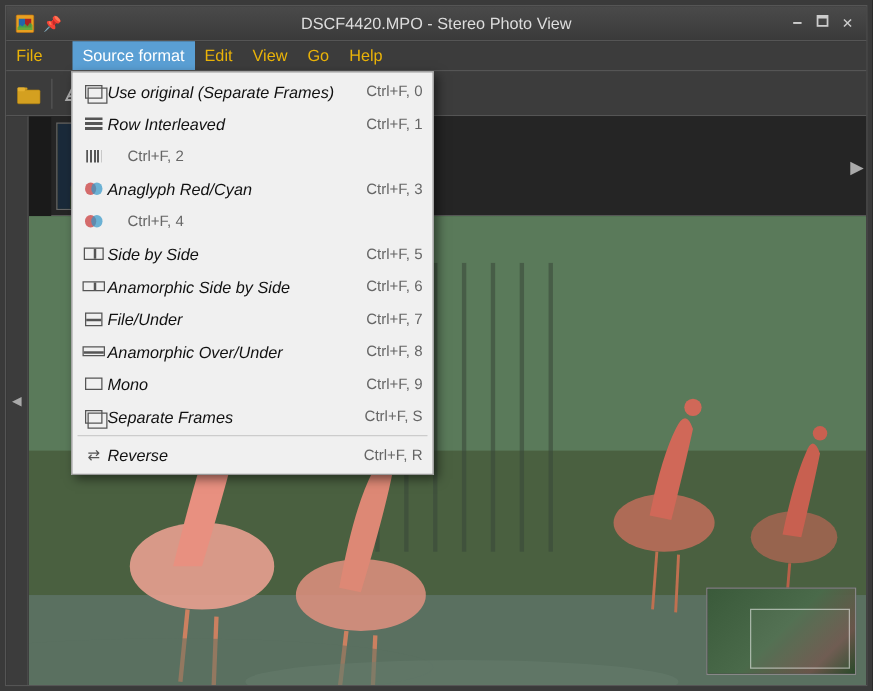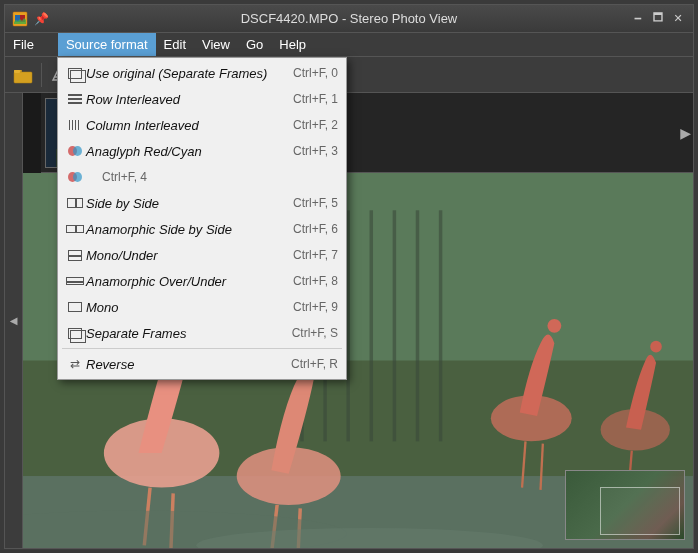--- a/index.html
+++ b/index.html
@@ -75,21 +75,21 @@
     .menubar {
       background: #3c3c3c;
       height: 24px;
       display: flex;
       align-items: center;
       border-bottom: 1px solid #555;
       position: relative;
     }
     .menu-item {
       padding: 2px 8px;
-      color: #ffffff;
+      color: #eab308;
       cursor: pointer;
       height: 100%;
       display: flex;
       align-items: center;
       font-size: 13px;
     }
     .menu-item.active { background: #5a9fd4; color: #fff; margin-left: 16px; }
     .toolbar {
       background: #3c3c3c;
       height: 36px;
@@ -414,21 +414,20 @@
           <div class="icon-row-interleaved"></div>
         </div>
         <span class="item-label">Row Interleaved</span>
         <span class="item-shortcut">Ctrl+F, 1</span>
       </div>
 
       <div class="dropdown-item">
         <div class="item-icon">
           <div class="icon-col-interleaved"></div>
         </div>
-        <span class="item-label">Column Interleaved</span>
         <span class="item-shortcut">Ctrl+F, 2</span>
       </div>
 
       <div class="dropdown-item">
         <div class="item-icon">
           <div class="icon-anaglyph"></div>
         </div>
         <span class="item-label">Anaglyph Red/Cyan</span>
         <span class="item-shortcut">Ctrl+F, 3</span>
       </div>
@@ -453,21 +452,21 @@
           <div class="icon-sidebyside" style="width:18px;height:8px;"></div>
         </div>
         <span class="item-label">Anamorphic Side by Side</span>
         <span class="item-shortcut">Ctrl+F, 6</span>
       </div>
 
       <div class="dropdown-item">
         <div class="item-icon">
           <div class="icon-overunder"></div>
         </div>
-        <span class="item-label">Mono/Under</span>
+        <span class="item-label">File/Under</span>
         <span class="item-shortcut">Ctrl+F, 7</span>
       </div>
 
       <div class="dropdown-item">
         <div class="item-icon">
           <div class="icon-overunder" style="width:18px;height:8px;"></div>
         </div>
         <span class="item-label">Anamorphic Over/Under</span>
         <span class="item-shortcut">Ctrl+F, 8</span>
       </div>

